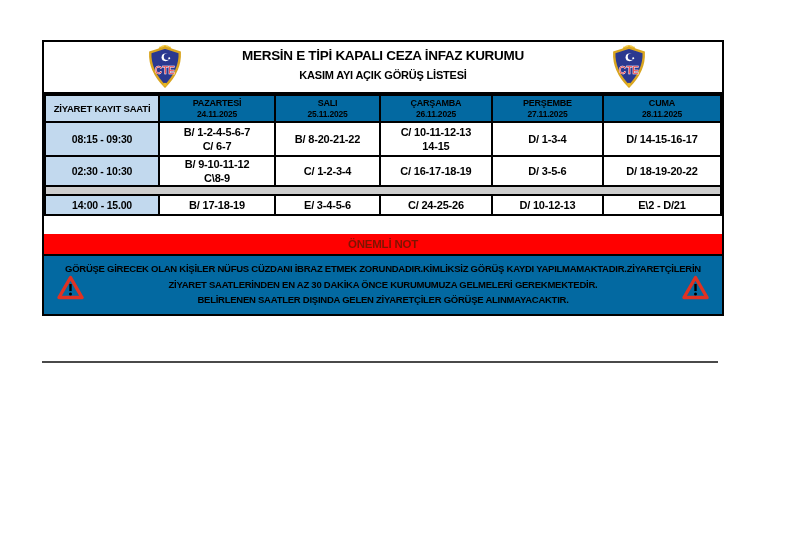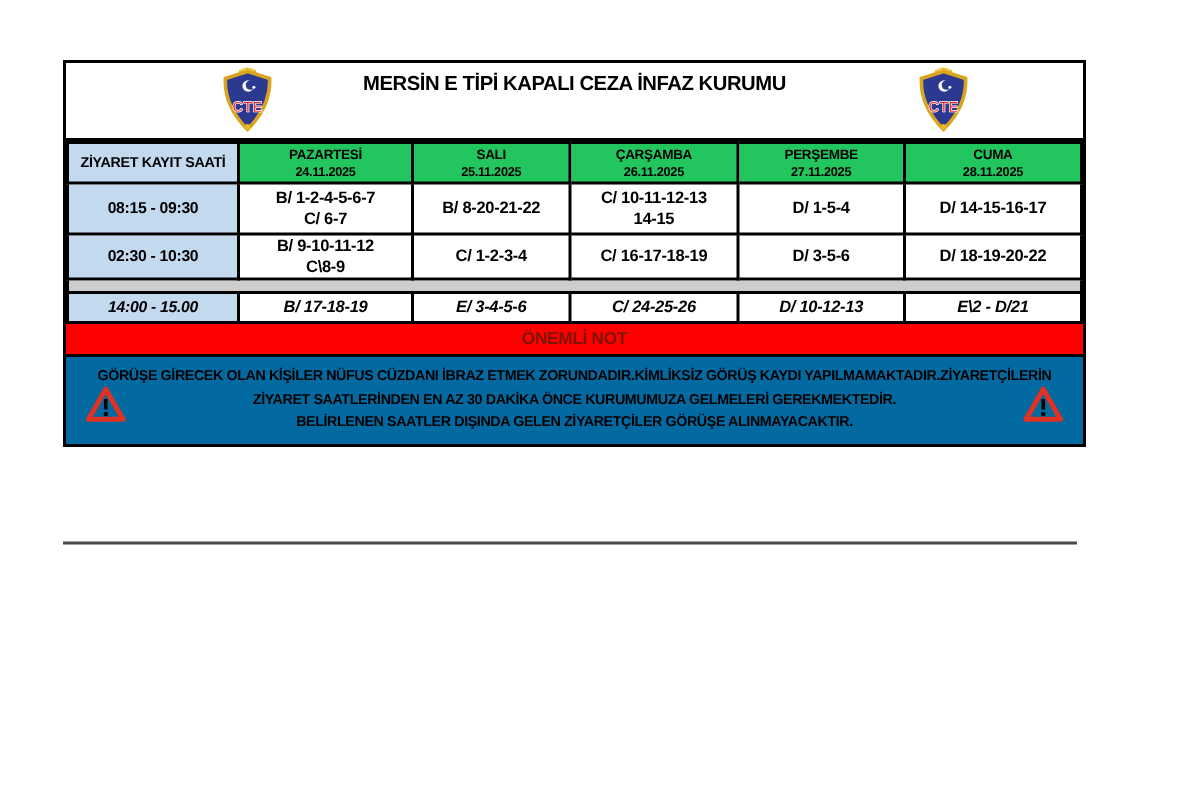--- a/index.html
+++ b/index.html
@@ -16,34 +16,34 @@
   .badge-left{left:98px;}
   .badge-right{right:70px;}
 
   
   table.sched{width:100%;border-collapse:collapse;table-layout:fixed;}
   table.sched td,table.sched th{border:2px solid #000;padding:0;text-align:center;vertical-align:middle;
       font-weight:bold;letter-spacing:-0.2px;overflow:hidden;}
   .col-time{width:113px;}.col-mon{width:115px;}.col-tue{width:104px;}
   .col-wed{width:111px;}.col-thu{width:110px;}.col-fri{width:117px;}
   tr.hdr{height:27px;}
-  tr.r1{height:34px;} tr.r2{height:29px;} tr.r3{height:33px;} tr.r4{height:20px;font-style:italic;}
+  tr.r1{height:34px;} tr.r2{height:29px;} tr.r3{height:33px;} tr.r4{height:20px;}
   tr.sep{height:9px;}
   th.corner,td.time{background:#C2D9EE;}
-  th.dayhead{background:#22c55e;margin-top:20px;}
+  th.dayhead{background:#0369a1;margin-top:20px;}
   .day{font-size:9px;line-height:11px;}
   .date{font-size:8.5px;line-height:11px;}
   th.corner{font-size:9.5px;}
   td.time{font-size:10.5px;}
   td.data{background:#fff;font-size:11px;line-height:14px;white-space:pre-line;}
   td.sepcell{background:#CDCDCD;}
 
   
   .red-band{height:20px;background:#FF0000;border-bottom:2px solid #000;text-align:center;
-     color:#7E1400;font-weight:bold;font-size:11.5px;line-height:20px;letter-spacing:-0.2px;}
+     color:#7E1400;font-weight:bold;font-size:11.5px;line-height:20px;letter-spacing:-0.2px;margin-top:18px;}
 
   
   .green-note{position:relative;background:#0369a1;padding:5px 10px 5px;min-height:48px;}
   .note-line{text-align:center;font-size:9.5px;font-weight:bold;line-height:15.5px;
      letter-spacing:-0.25px;white-space:nowrap;}
   .warn{position:absolute;width:27px;height:25px;}
   .warn-left{left:13px;top:19px;}
   .warn-right{right:13px;top:19px;}
 
   .bottom-rule{position:absolute;left:42px;top:361px;width:676px;height:2px;background:#4a4a4a;}
@@ -61,20 +61,21 @@
         <path d="M23 4 L39 9 Q40 29 23 46 Q6 29 7 9 Z" fill="#2B3990" stroke="#D9A520" stroke-width="2.6"></path>
         <circle cx="23.5" cy="14.5" r="4.2" fill="#ffffff"></circle>
         <circle cx="25.2" cy="13.8" r="3.5" fill="#2B3990"></circle>
         <circle cx="27.6" cy="15.4" r="1.1" fill="#ffffff"></circle>
         <text x="23" y="33" text-anchor="middle" font-size="11" font-weight="bold" font-family="Liberation Sans, sans-serif" fill="#E8262D" stroke="#ffffff" stroke-width="0.5">CTE</text>
         <circle cx="23" cy="44" r="2" fill="#E8B923"></circle>
       </svg>
 
       <div class="titles">
         <div class="doc-title">MERSİN E TİPİ KAPALI CEZA İNFAZ KURUMU</div>
+        <div class="doc-subtitle">KASIM AYI AÇIK GÖRÜŞ LİSTESİ</div>
       </div>
 
       <svg class="badge badge-right" viewBox="0 0 46 50">
         <circle cx="23" cy="9" r="8" fill="#F2C94C"></circle>
         <path d="M23 1 l2.2 4 4-2.2 -0.6 4.6 4.6-0.6 -2.2 4 4 2.2 -4 2.2 2.2 4 -4.6-0.6 0.6 4.6 -4-2.2 -2.2 4 -2.2-4 -4 2.2 0.6-4.6 -4.6 0.6 2.2-4 -4-2.2 4-2.2 -2.2-4 4.6 0.6 -0.6-4.6 4 2.2 Z" fill="#E8B923"></path>
         <path d="M23 4 L39 9 Q40 29 23 46 Q6 29 7 9 Z" fill="#2B3990" stroke="#D9A520" stroke-width="2.6"></path>
         <circle cx="23.5" cy="14.5" r="4.2" fill="#ffffff"></circle>
         <circle cx="25.2" cy="13.8" r="3.5" fill="#2B3990"></circle>
         <circle cx="27.6" cy="15.4" r="1.1" fill="#ffffff"></circle>
         <text x="23" y="33" text-anchor="middle" font-size="11" font-weight="bold" font-family="Liberation Sans, sans-serif" fill="#E8262D" stroke="#ffffff" stroke-width="0.5">CTE</text>
@@ -116,21 +117,21 @@
           </th>
         </tr>
 
         <tr class="r1">
           <td class="time">08:15 - 09:30</td>
           <td class="data">B/ 1-2-4-5-6-7
 C/ 6-7</td>
           <td class="data">B/ 8-20-21-22</td>
           <td class="data">C/ 10-11-12-13
 14-15</td>
-          <td class="data">D/ 1-5-4</td>
+          <td class="data">D/ 1-3-4</td>
           <td class="data">D/ 14-15-16-17</td>
         </tr>
 
         <tr class="r2">
           <td class="time">02:30 - 10:30</td>
           <td class="data">B/ 9-10-11-12
 C\8-9</td>
           <td class="data">C/ 1-2-3-4</td>
           <td class="data">C/ 16-17-18-19</td>
           <td class="data">D/ 3-5-6</td>

